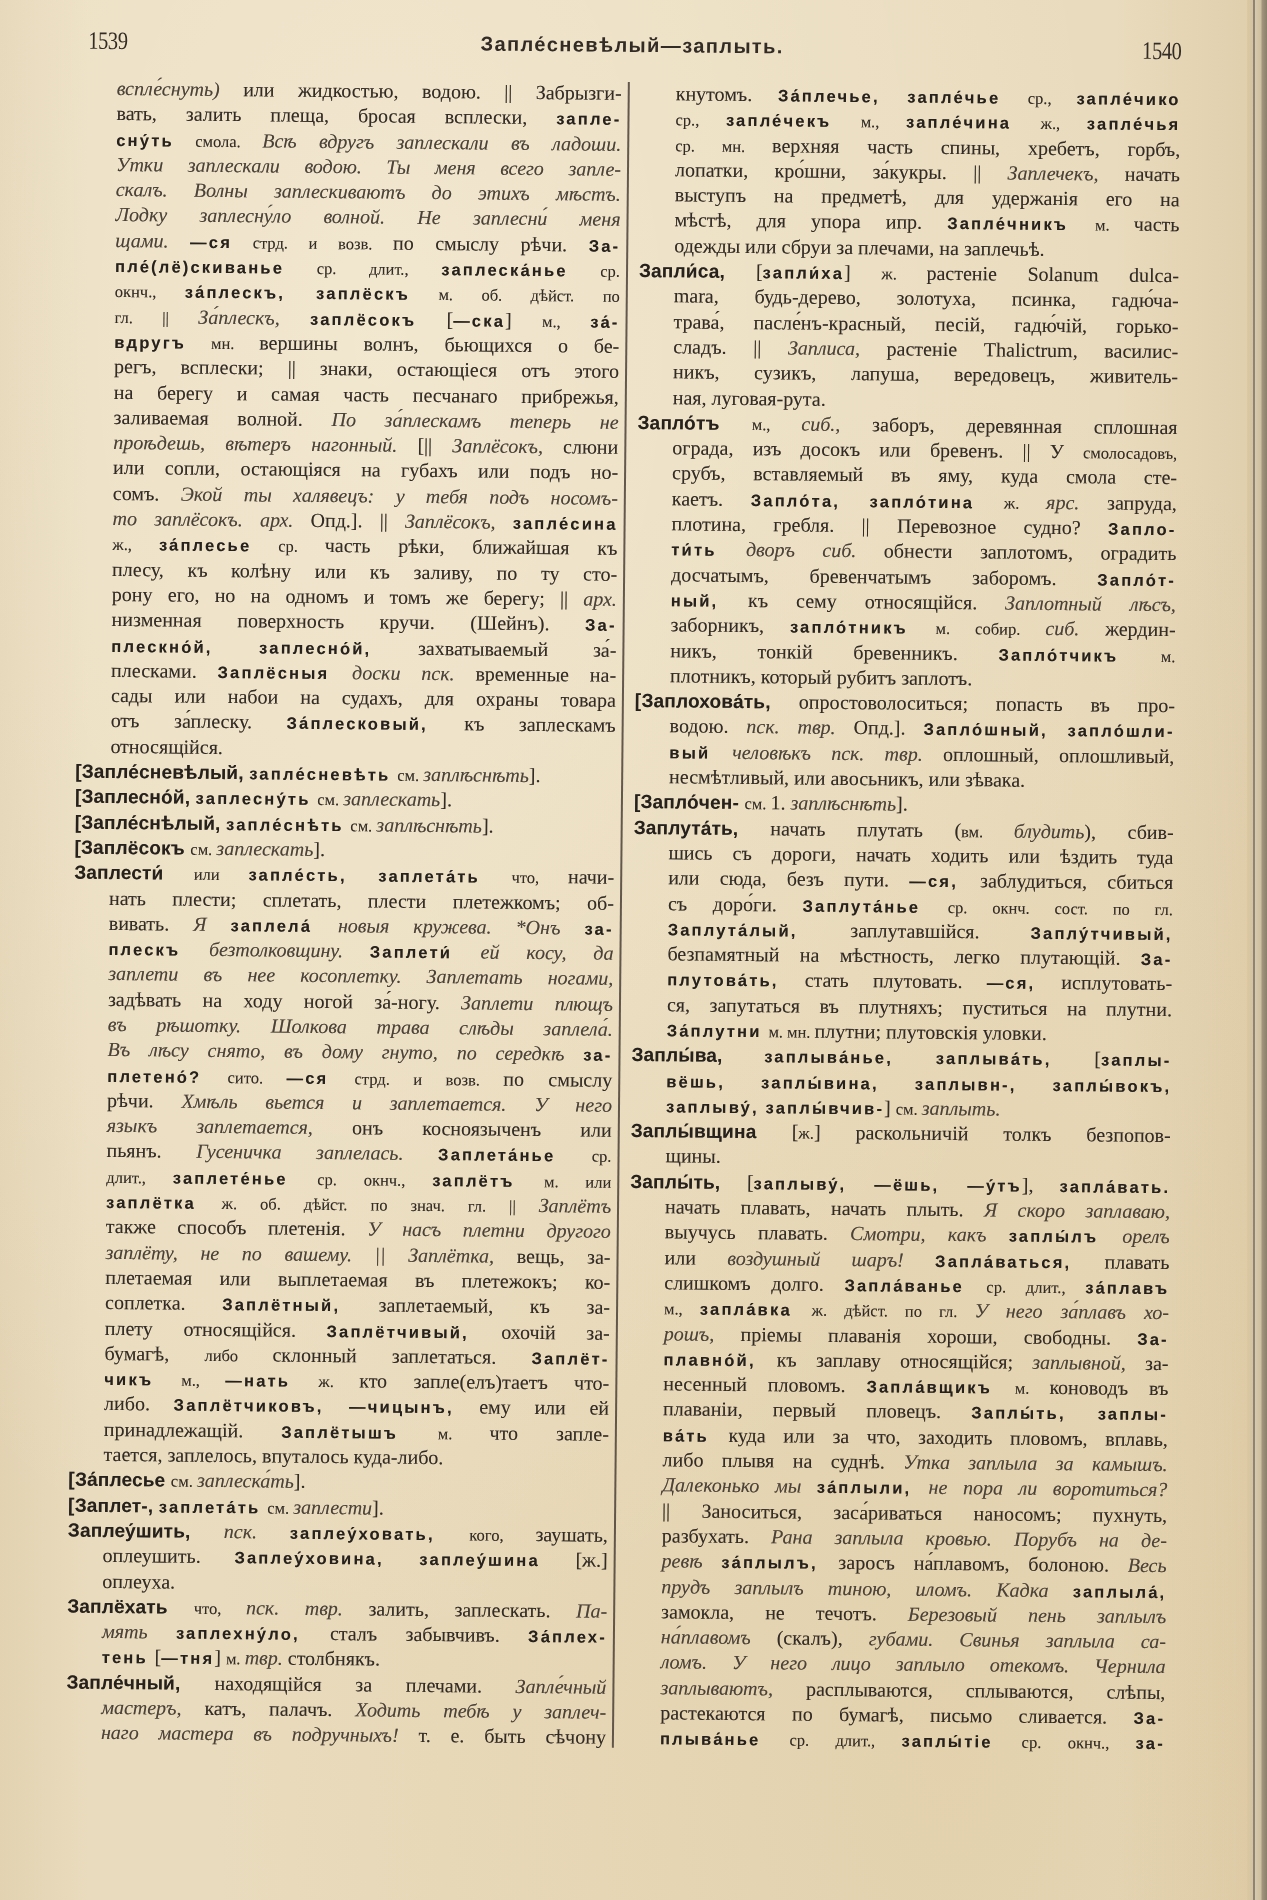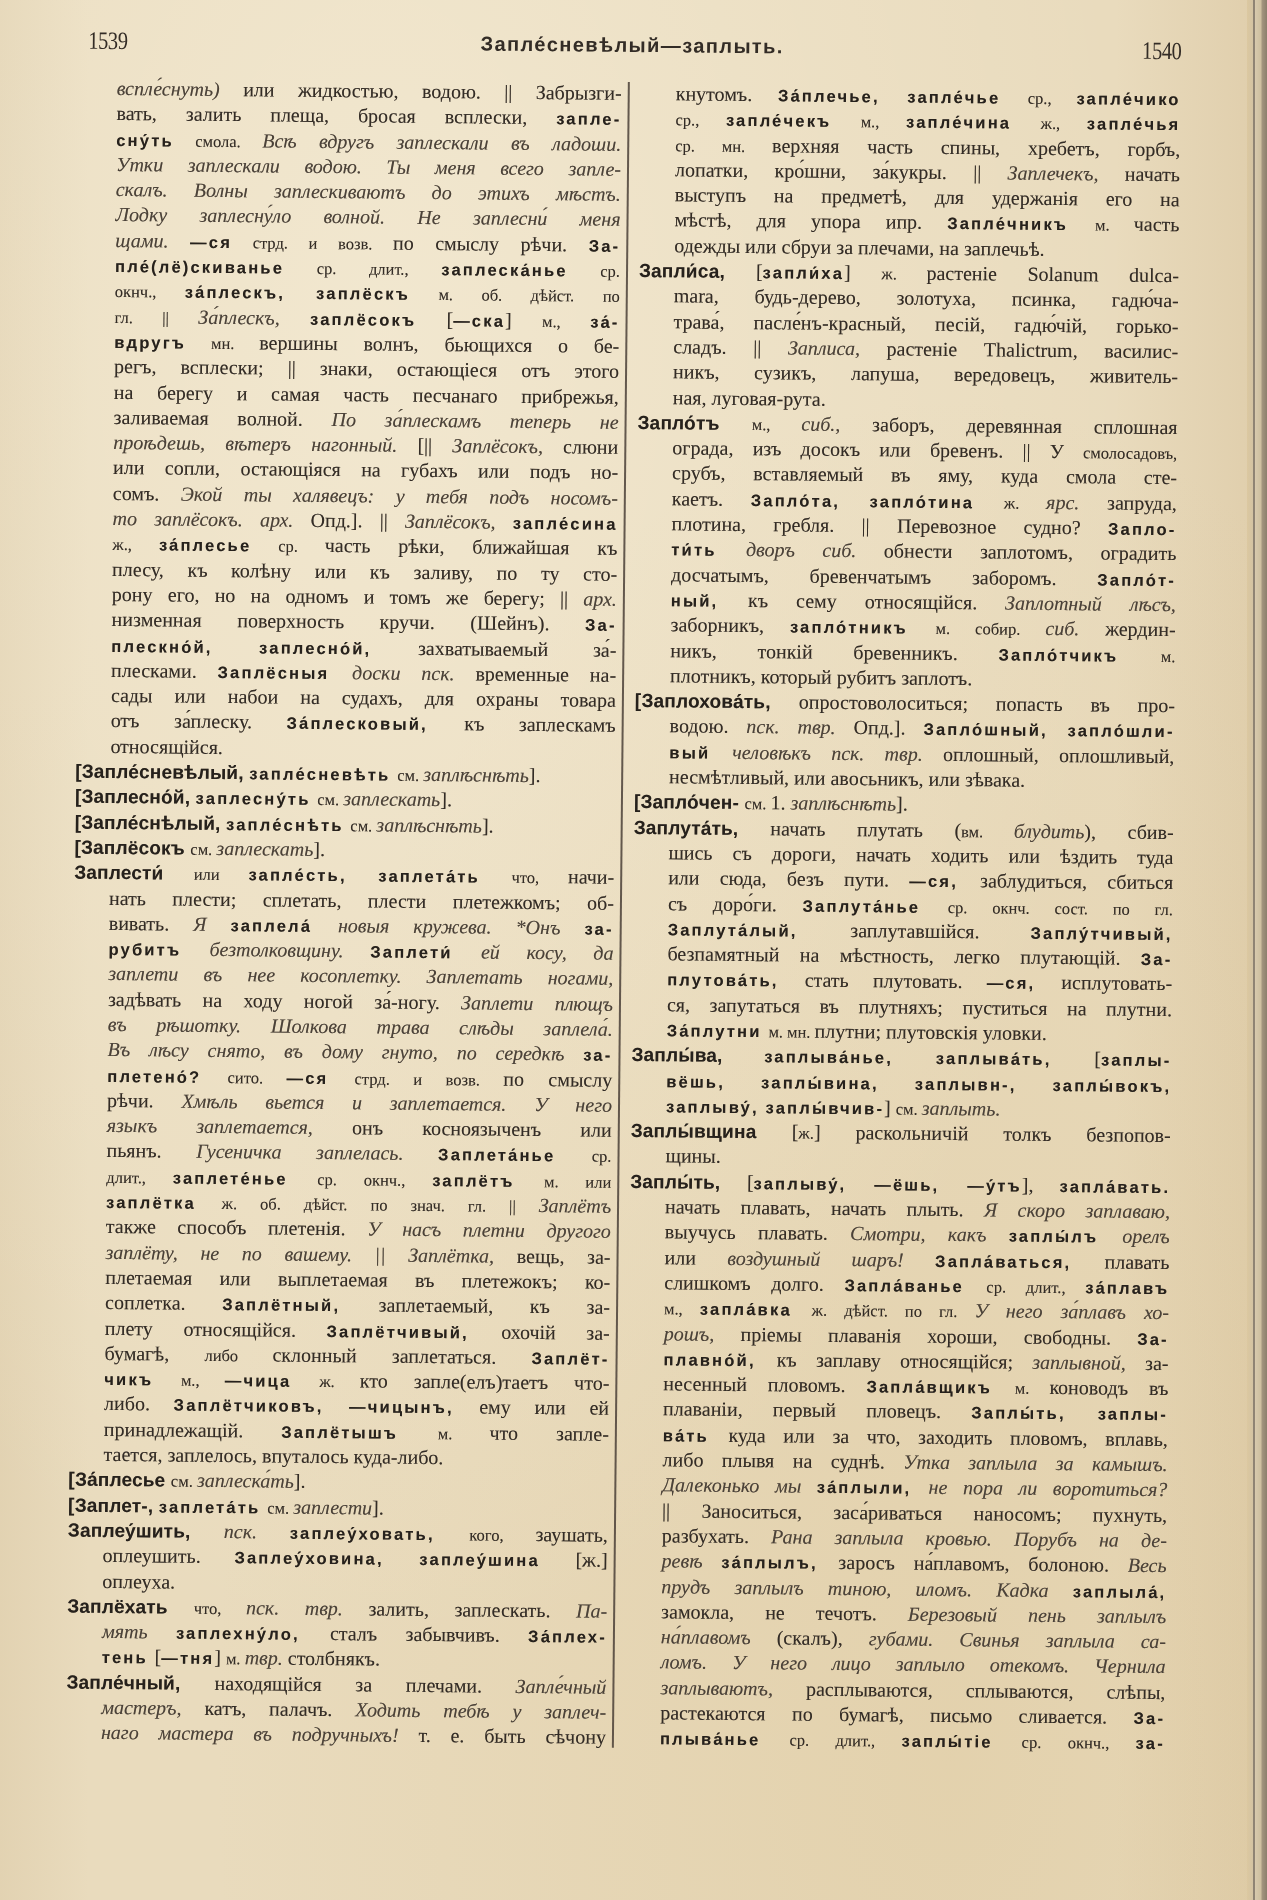--- a/index.html
+++ b/index.html
@@ -98,38 +98,38 @@
       <div class="line"><span class="seg-r">сады или набои на судахъ, для охраны товара</span></div>
       <div class="line"><span class="seg-r">отъ за́плеску. </span><span class="seg-b">За́плесковый, </span><span class="seg-r">къ заплескамъ</span></div>
       <div class="line last"><span class="seg-r">относящійся.</span></div>
       <div class="line first last"><span class="seg-h">[Запле́сневѣлый, </span><span class="seg-b">запле́сневѣть </span><span class="seg-s">см. </span><span class="seg-i">заплѣснѣть</span><span class="seg-r">].</span></div>
       <div class="line first last"><span class="seg-h">[Заплесно́й, </span><span class="seg-b">заплесну́ть </span><span class="seg-s">см. </span><span class="seg-i">заплескать</span><span class="seg-r">].</span></div>
       <div class="line first last"><span class="seg-h">[Запле́снѣлый, </span><span class="seg-b">запле́снѣть </span><span class="seg-s">см. </span><span class="seg-i">заплѣснѣть</span><span class="seg-r">].</span></div>
       <div class="line first last"><span class="seg-h">[Заплёсокъ </span><span class="seg-s">см. </span><span class="seg-i">заплескать</span><span class="seg-r">].</span></div>
       <div class="line first"><span class="seg-h">Заплести́ </span><span class="seg-s">или </span><span class="seg-b">запле́сть, заплета́ть </span><span class="seg-s">что, </span><span class="seg-r">начи-</span></div>
       <div class="line"><span class="seg-r">нать плести; сплетать, плести плетежкомъ; об-</span></div>
       <div class="line"><span class="seg-r">вивать. </span><span class="seg-i">Я </span><span class="seg-b">заплела́ </span><span class="seg-i">новыя кружева. *Онъ </span><span class="seg-b">за-</span></div>
-      <div class="line"><span class="seg-b">рубитъ </span><span class="seg-i">безтолковщину. </span><span class="seg-b">Заплети́ </span><span class="seg-i">ей косу, да</span></div>
+      <div class="line"><span class="seg-b">плескъ </span><span class="seg-i">безтолковщину. </span><span class="seg-b">Заплети́ </span><span class="seg-i">ей косу, да</span></div>
       <div class="line"><span class="seg-i">заплети въ нее косоплетку. Заплетать ногами,</span></div>
       <div class="line"><span class="seg-r">задѣвать на ходу ногой за́-ногу. </span><span class="seg-i">Заплети плющъ</span></div>
       <div class="line"><span class="seg-i">въ рѣшотку. Шолкова трава слѣды заплела́.</span></div>
       <div class="line"><span class="seg-i">Въ лѣсу снято, въ дому гнуто, по середкѣ </span><span class="seg-b">за-</span></div>
       <div class="line"><span class="seg-b">плетено́? </span><span class="seg-s">сито. </span><span class="seg-b">—ся </span><span class="seg-s">стрд. и возв. </span><span class="seg-r">по смыслу</span></div>
       <div class="line"><span class="seg-r">рѣчи. </span><span class="seg-i">Хмѣль вьется и заплетается. У него</span></div>
       <div class="line"><span class="seg-i">языкъ заплетается, </span><span class="seg-r">онъ косноязыченъ или</span></div>
       <div class="line"><span class="seg-r">пьянъ. </span><span class="seg-i">Гусеничка заплелась. </span><span class="seg-b">Заплета́нье </span><span class="seg-s">ср.</span></div>
       <div class="line"><span class="seg-s">длит., </span><span class="seg-b">заплете́нье </span><span class="seg-s">ср. окнч., </span><span class="seg-b">заплётъ </span><span class="seg-s">м. или</span></div>
       <div class="line"><span class="seg-b">заплётка </span><span class="seg-s">ж. об. дѣйст. по знач. гл. || </span><span class="seg-i">Заплётъ</span></div>
       <div class="line"><span class="seg-r">также способъ плетенія. </span><span class="seg-i">У насъ плетни другого</span></div>
       <div class="line"><span class="seg-i">заплёту, не по вашему. || Заплётка, </span><span class="seg-r">вещь, за-</span></div>
       <div class="line"><span class="seg-r">плетаемая или выплетаемая въ плетежокъ; ко-</span></div>
       <div class="line"><span class="seg-r">соплетка. </span><span class="seg-b">Заплётный, </span><span class="seg-r">заплетаемый, къ за-</span></div>
       <div class="line"><span class="seg-r">плету относящійся. </span><span class="seg-b">Заплётчивый, </span><span class="seg-r">охочій за-</span></div>
       <div class="line"><span class="seg-r">бумагѣ, </span><span class="seg-s">либо </span><span class="seg-r">склонный заплетаться. </span><span class="seg-b">Заплёт-</span></div>
-      <div class="line"><span class="seg-b">чикъ </span><span class="seg-s">м., </span><span class="seg-b">—чица </span><span class="seg-s">ж. </span><span class="seg-r">кто запле(елъ)таетъ что-</span></div>
+      <div class="line"><span class="seg-b">чикъ </span><span class="seg-s">м., </span><span class="seg-b">—нать </span><span class="seg-s">ж. </span><span class="seg-r">кто запле(елъ)таетъ что-</span></div>
       <div class="line"><span class="seg-r">либо. </span><span class="seg-b">Заплётчиковъ, —чицынъ, </span><span class="seg-r">ему или ей</span></div>
       <div class="line"><span class="seg-r">принадлежащій. </span><span class="seg-b">Заплётышъ </span><span class="seg-s">м. </span><span class="seg-r">что запле-</span></div>
       <div class="line last"><span class="seg-r">тается, заплелось, впуталось куда-либо.</span></div>
       <div class="line first last"><span class="seg-h">[За́плесье </span><span class="seg-s">см. </span><span class="seg-i">заплеска́ть</span><span class="seg-r">].</span></div>
       <div class="line first last"><span class="seg-h">[Заплет-, </span><span class="seg-b">заплета́ть </span><span class="seg-s">см. </span><span class="seg-i">заплести</span><span class="seg-r">].</span></div>
       <div class="line first"><span class="seg-h">Заплеу́шить, </span><span class="seg-i">пск. </span><span class="seg-b">заплеу́ховать, </span><span class="seg-s">кого, </span><span class="seg-r">заушать,</span></div>
       <div class="line"><span class="seg-r">оплеушить. </span><span class="seg-b">Заплеу́ховина, заплеу́шина </span><span class="seg-r">[ж.]</span></div>
       <div class="line last"><span class="seg-r">оплеуха.</span></div>
       <div class="line first"><span class="seg-h">Заплёхать </span><span class="seg-s">что, </span><span class="seg-i">пск. твр. </span><span class="seg-r">залить, заплескать. </span><span class="seg-i">Па-</span></div>
       <div class="line"><span class="seg-i">мять </span><span class="seg-b">заплехну́ло, </span><span class="seg-r">сталъ забывчивъ. </span><span class="seg-b">За́плех-</span></div>

